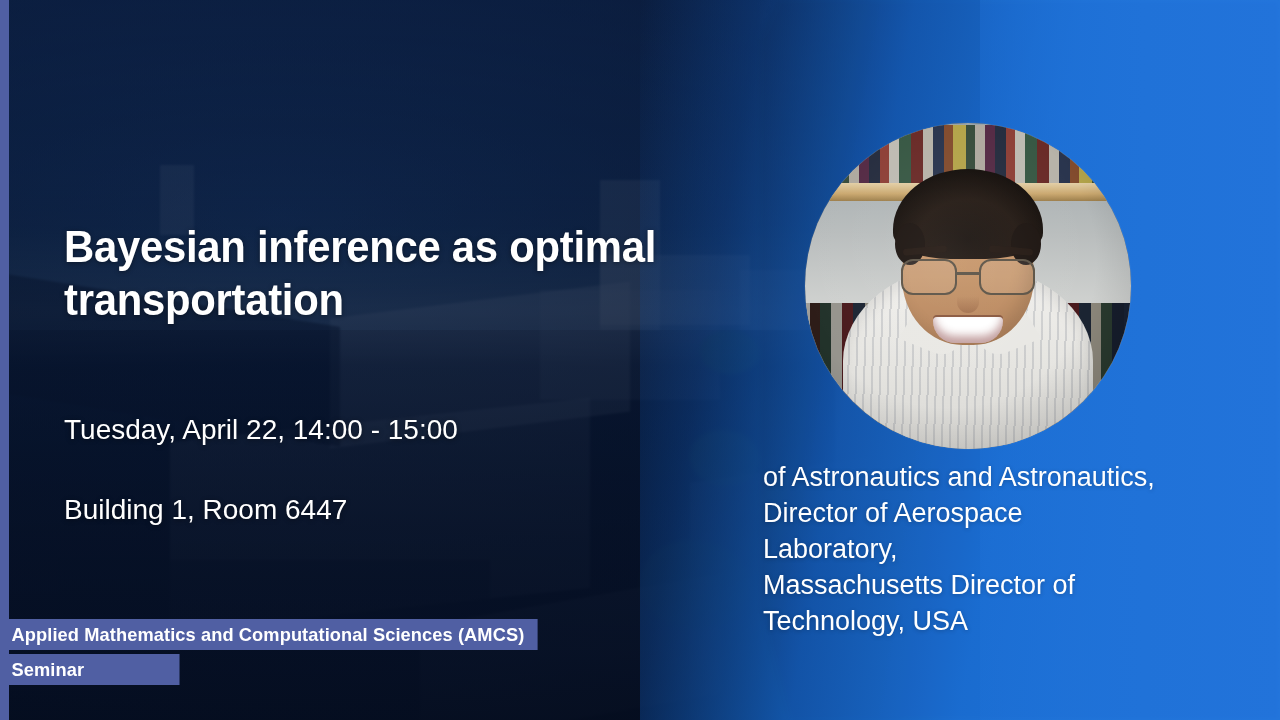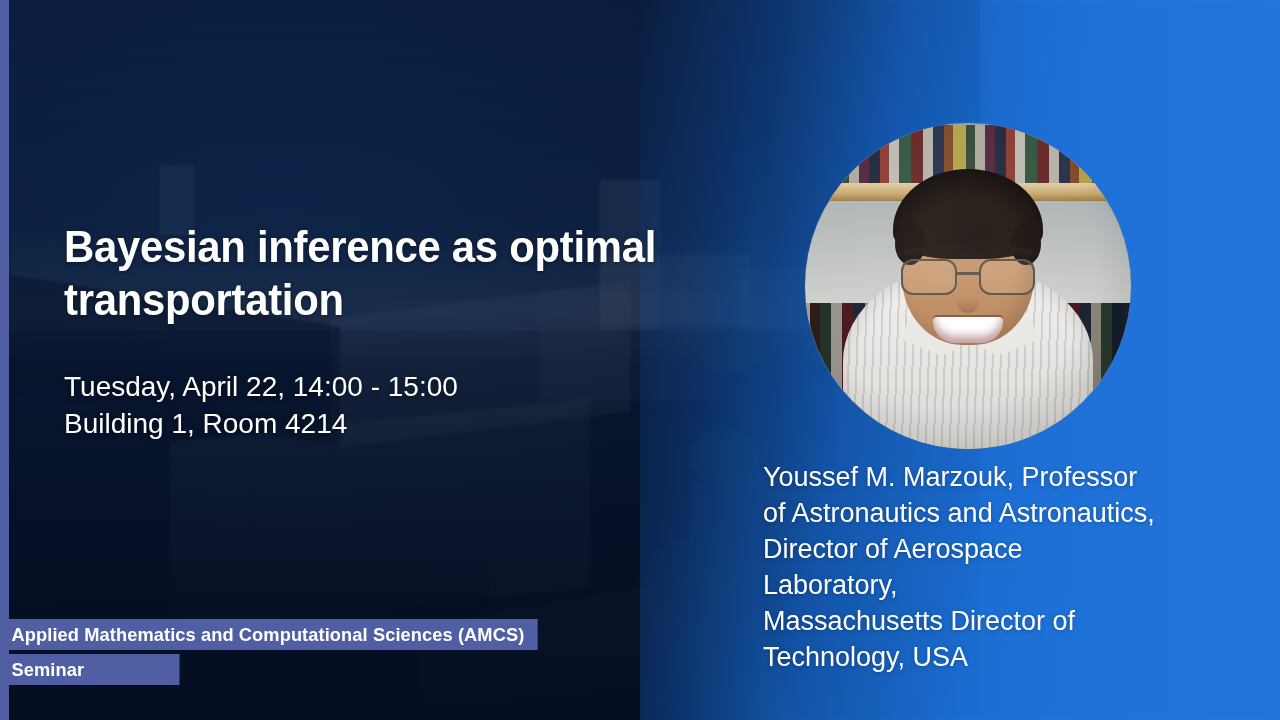--- a/index.html
+++ b/index.html
@@ -126,21 +126,21 @@
   .when {
     position: absolute;
     left: 64px; top: 368px;
     width: 620px;
     color: #ffffff;
     font-size: 28px;
     line-height: 37px;
     font-weight: 400;
     text-shadow: 0 1px 5px rgba(0,0,0,0.45);
   }
-  .when div { white-space: nowrap; }
+  .when div { white-space: nowrap; margin-top: 43px; }
 
   .bio {
     position: absolute;
     left: 763px; top: 459px;
     width: 440px;
     color: #ffffff;
     font-size: 27px;
     line-height: 36px;
     font-weight: 400;
     text-shadow: 0 1px 4px rgba(0,0,0,0.25);
@@ -343,25 +343,24 @@
     </div>
     <div class="pt-nose"></div>
     <div class="pt-smile"></div>
     <div class="pt-shade"></div>
   </div>
 
   <h1 class="title">Bayesian inference as optimal transportation</h1>
 
   <div class="when">
     <div>Tuesday, April 22, 14:00 - 15:00</div>
-    <div>Building 1, Room 4214</div>
+    <div>Building 1, Room 6447</div>
   </div>
 
   <div class="bio">
-    <div>Youssef M. Marzouk, Professor</div>
     <div>of Astronautics and Astronautics,</div>
     <div>Director of Aerospace</div>
     <div>Laboratory,</div>
     <div>Massachusetts Director of</div>
     <div>Technology, USA</div>
   </div>
 
   <div class="badge badge-dept">Applied Mathematics and Computational Sciences (AMCS)</div>
   <div class="badge badge-type">Seminar</div>
 

